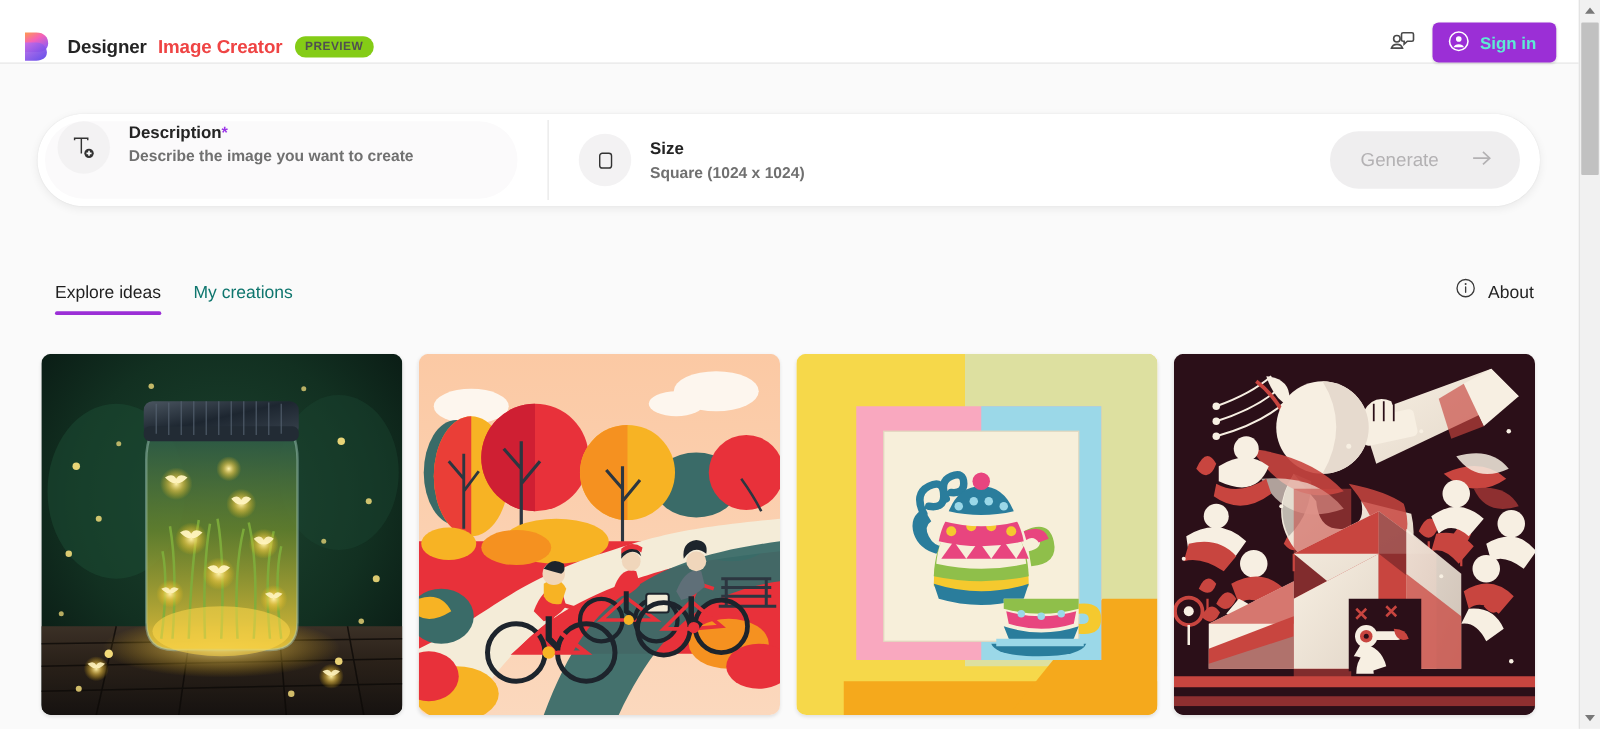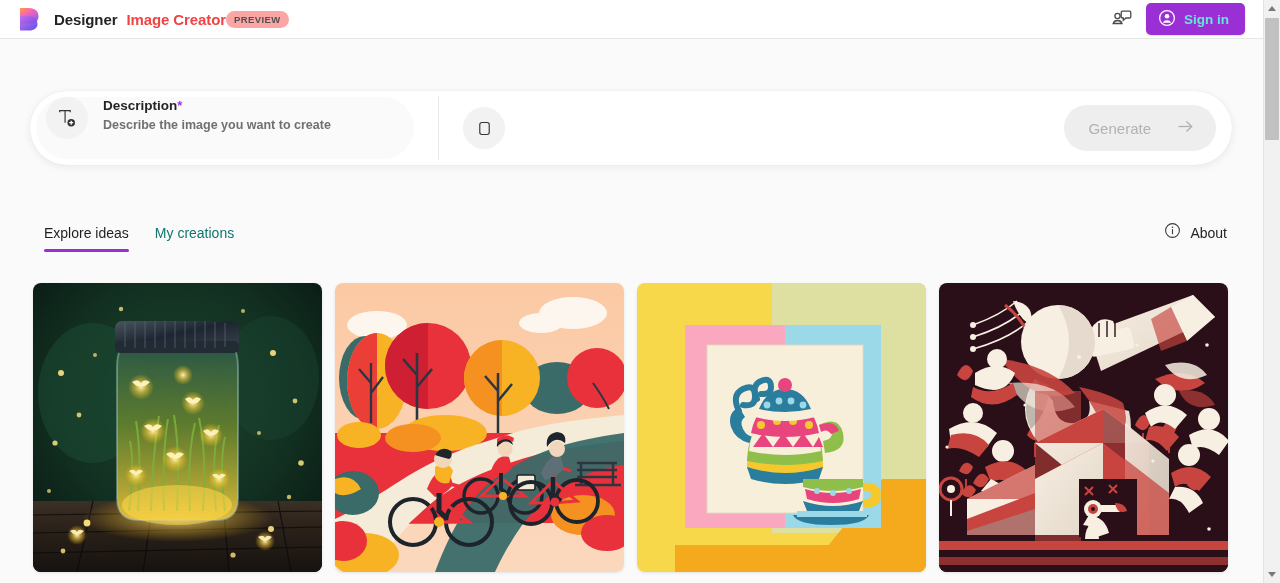--- a/index.html
+++ b/index.html
@@ -7,41 +7,42 @@
     width: 1280px; height: 583px;
     overflow: hidden;
     background: #fafafa;
     font-family: "Liberation Sans", sans-serif;
     -webkit-font-smoothing: antialiased;
   }
 
   
   .header {
     position: absolute; top: 0; left: 0;
-    width: 1263px; height: 39px;
+    width: 1263px; height: 51px;
     background: #ffffff;
     border-bottom: 1px solid #e6e6e6;
-    display: flex; align-items: center;
+    display: flex; align-items: flex-end;
   }
   .logo-wrap { margin-left: 16px; display: flex; align-items: center; }
   .logo {
     width: 26px; height: 26px; position: relative;
   }
   .brand-title {
     margin-left: 12px;
     font-size: 15px; font-weight: bold; color: #242424;
     letter-spacing: -0.1px;
   }
   .brand-sub {
     margin-left: 9px;
     font-size: 15px; font-weight: bold; color: #ef4444;
     letter-spacing: -0.1px;
   }
   .preview-badge {
-    background: #fca5a5; color: #505050;
+    margin-left: 10px;
+    background: #84cc16; color: #505050;
     font-size: 9.5px; font-weight: bold; letter-spacing: 0.4px;
     padding: 3px 8px 3px 8px; border-radius: 10px;
   }
   .header-right {
     margin-left: auto; display: flex; align-items: center; gap: 14px;
     padding-right: 18px;
   }
   .feedback-icon {
     width: 22px; height: 22px; cursor: pointer;
     display: flex; align-items: center; justify-content: center;
@@ -240,20 +241,24 @@
   </div>
 
   <div class="pb-divider"></div>
 
   <div class="pb-section pb-size">
     <span class="pb-icon-circle plain">
       <svg viewBox="0 0 24 24" width="21" height="21" fill="none" stroke="#333333" stroke-width="1.3">
         <rect x="6.6" y="5.2" width="10.8" height="13.6" rx="2.4"></rect>
       </svg>
     </span>
+    <div class="pb-text">
+      <div class="pb-label">Size</div>
+      <div class="pb-value">Square (1024 x 1024)</div>
+    </div>
   </div>
 
   <button class="generate-btn">
     <span>Generate</span>
     <span>
       <svg viewBox="0 0 24 24" width="21" height="21" fill="none" stroke="#b3b1b3" stroke-width="1.5">
         <path d="M4 12 h15"></path>
         <path d="M13 6.2 L19.2 12 L13 17.8"></path>
       </svg>
     </span>

